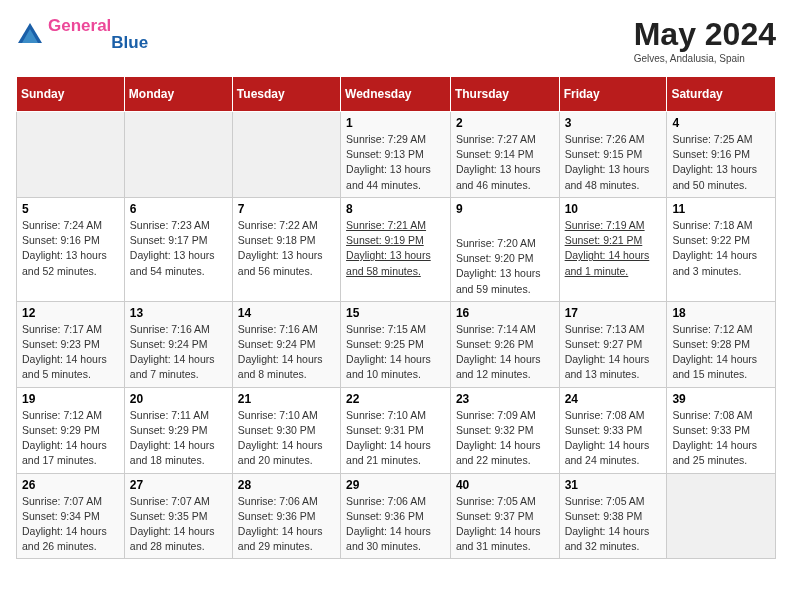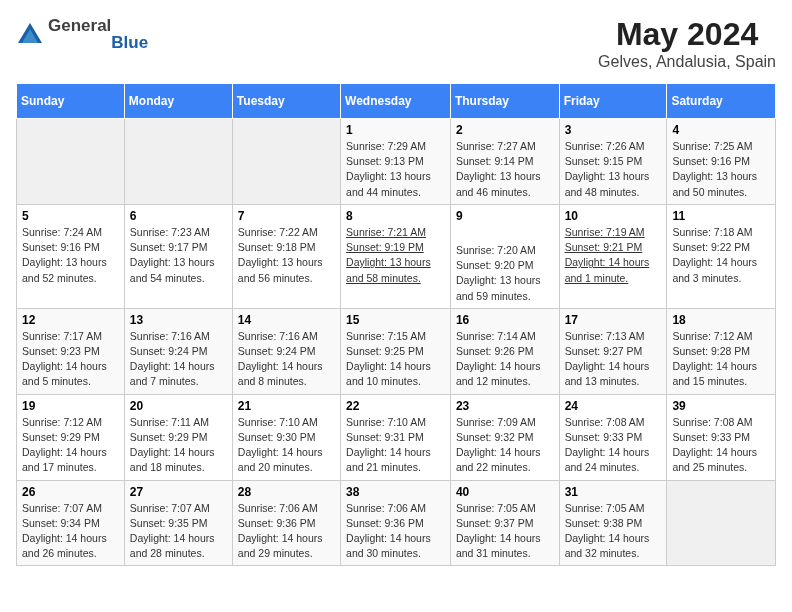--- a/index.html
+++ b/index.html
@@ -19,38 +19,38 @@
     .logo {
       display: flex;
       align-items: center;
       gap: 4px;
     }
     .logo-icon {
       width: 28px;
       height: 28px;
     }
     .title-block {
-      text-align: center;
+      text-align: left;
     }
     .month-title {
       font-size: 32px;
       font-weight: bold;
       color: #222;
     }
     .location-title {
-      font-size: 16px;
+      font-size: 10px;
       color: #444;
     }
     table {
       width: 100%;
       border-collapse: collapse;
       font-size: 11px;
     }
     thead tr th {
-      background-color: #3b82f6;
+      background-color: #b91c1c;
       color: #fff;
       padding: 10px 4px;
       text-align: left;
       font-size: 12px;
       font-weight: bold;
       border: 1px solid #fff;
     }
     tbody tr td {
       border: 1px solid #ccc;
       padding: 4px 5px;
@@ -81,21 +81,21 @@
 <body>
 
 <div class="header">
   <div class="logo">
     <svg class="logo-icon" viewBox="0 0 28 28" xmlns="http://www.w3.org/2000/svg">
       <polygon points="14,2 26,22 2,22" fill="#1a5fa8"></polygon>
       <polygon points="14,8 22,22 6,22" fill="#4a9fd4" opacity="0.7"></polygon>
     </svg>
     <div>
       <div style="display:flex; gap:0;">
-        <span style="font-size:17px;font-weight:bold;color:#404040;">General</span>
+        <span style="font-size:17px;font-weight:bold;color:#ec4899;">General</span>
         <span style="font-size:17px;font-weight:bold;color:#1a5fa8;margin-top:17px;">Blue</span>
       </div>
     </div>
   </div>
   <div class="title-block">
     <div class="month-title">May 2024</div>
     <div class="location-title">Gelves, Andalusia, Spain</div>
   </div>
 </div>
 
@@ -314,21 +314,21 @@
 and 28 minutes.</div>
         </td>
         <td>
           <span class="day-number">28</span>
           <div class="day-info" style="white-space: pre-line;">Sunrise: 7:06 AM
 Sunset: 9:36 PM
 Daylight: 14 hours
 and 29 minutes.</div>
         </td>
         <td>
-          <span class="day-number">38</span>
+          <span class="day-number">29</span>
           <div class="day-info" style="white-space: pre-line;">Sunrise: 7:06 AM
 Sunset: 9:36 PM
 Daylight: 14 hours
 and 30 minutes.</div>
         </td>
         <td>
           <span class="day-number">40</span>
           <div class="day-info" style="white-space: pre-line;">Sunrise: 7:05 AM
 Sunset: 9:37 PM
 Daylight: 14 hours

